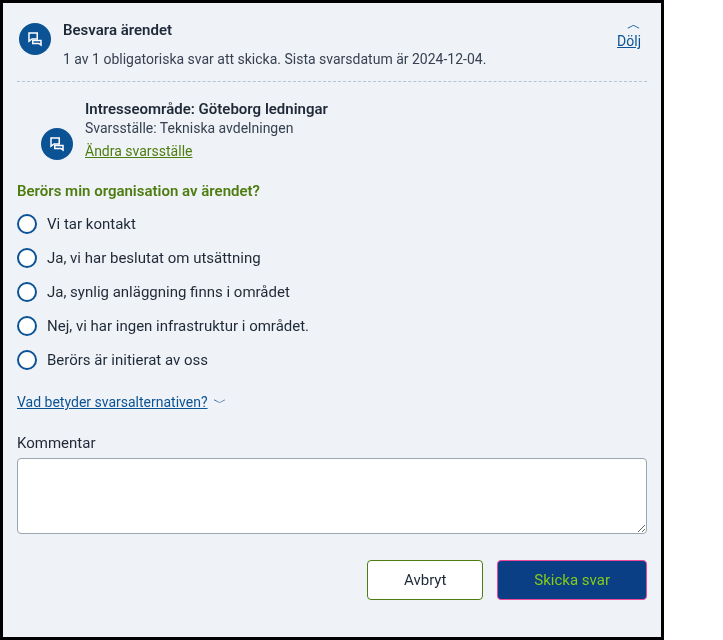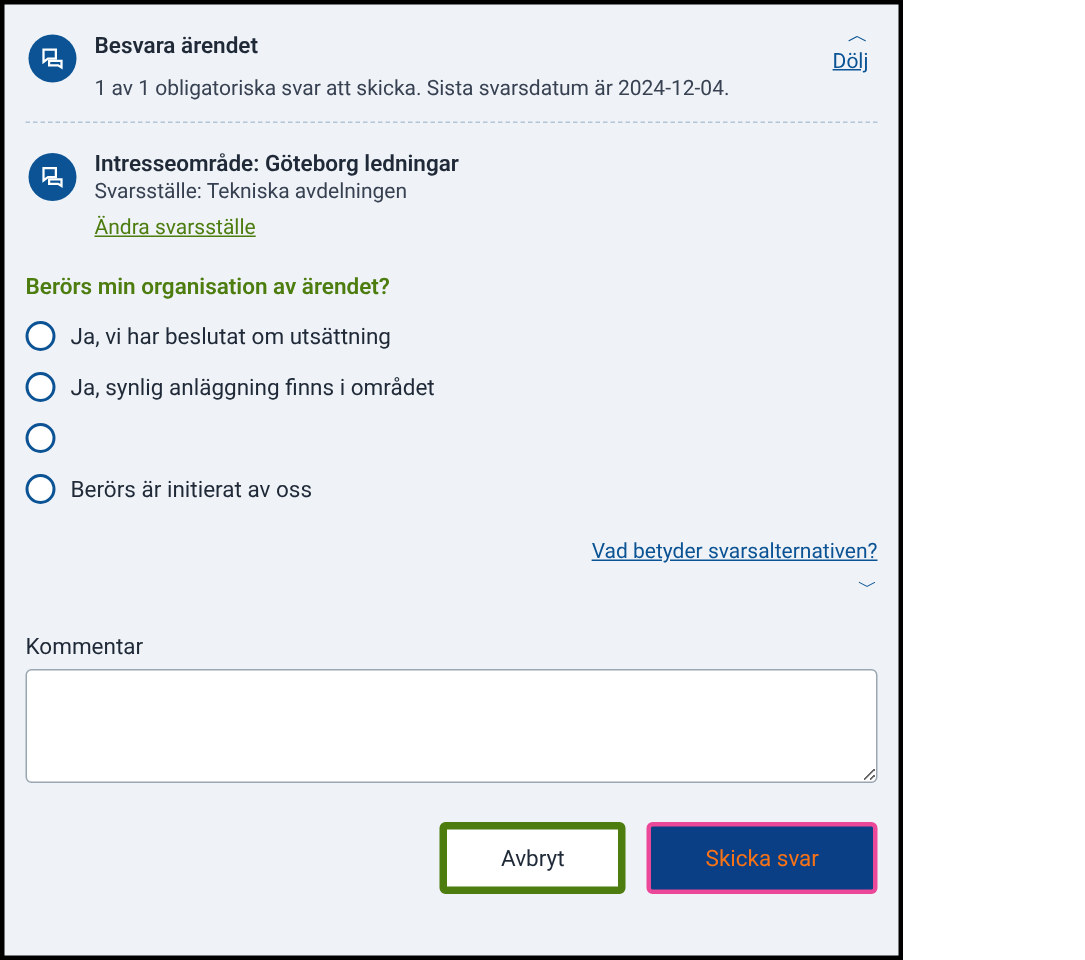--- a/index.html
+++ b/index.html
@@ -7,21 +7,21 @@
       margin: 0;
       padding: 0;
     }
     body {
       font-family: -apple-system, BlinkMacSystemFont, "Segoe UI", Roboto, Arial, sans-serif;
       font-size: 15px;
       color: #1f2937;
       background: #fff;
     }
     .frame {
-      width: 602px;
+      width: 664px;
       height: 640px;
       border: 3px solid #000;
       background: #eff3f7;
       padding: 0;
       position: relative;
     }
     .header {
       display: flex;
       align-items: flex-start;
       padding: 18px 20px 14px 16px;
@@ -75,22 +75,23 @@
       font-size: 14px;
       cursor: pointer;
     }
     .divider {
       border: none;
       border-top: 1px dashed #b4c4d4;
       margin: 0 14px;
     }
     .interest-section {
       display: flex;
-      align-items: flex-start;
+      align-items: flex-end;
       padding: 18px 20px 4px 16px;
+      margin-left: 22px;
     }
     .interest-text {
       flex: 1;
     }
     .interest-title {
       font-weight: 600;
       font-size: 15px;
       color: #1f2937;
       margin-bottom: 2px;
     }
@@ -129,23 +130,22 @@
       flex-shrink: 0;
       background: #fff;
     }
     .radio-label {
       font-size: 15px;
       color: #1f2937;
     }
     .help-link-row {
       padding: 0 14px 8px 14px;
       display: flex;
-      align-items: flex-end;
+      align-items: flex-start;
       gap: 6px;
-      flex-direction: column;
     }
     .help-link {
       color: #0b5394;
       text-decoration: underline;
       font-size: 14px;
       cursor: pointer;
     }
     .chevron-down {
       color: #0b5394;
       font-size: 13px;
@@ -177,27 +177,27 @@
     }
     .btn {
       padding: 10px 36px;
       font-size: 15px;
       border-radius: 4px;
       cursor: pointer;
       font-family: inherit;
     }
     .btn-secondary {
       background: #fff;
-      border: 5px solid #4d7c0f;
+      border: 1px solid #4d7c0f;
       color: #1f2937;
     }
     .btn-primary {
       background: #0b3f85;
-      border: 3px solid #ec4899;
-      color: #f97316;
+      border: 1px solid #ec4899;
+      color: #84cc16;
     }
   </style>
 </head>
 <body>
 
 <div class="frame">
 
   <div class="header">
     <div class="icon-circle">
       <svg viewBox="0 0 24 24" fill="none" stroke="#fff" stroke-width="2">
@@ -229,28 +229,33 @@
       <div class="interest-sub">Svarsställe: Tekniska avdelningen</div>
       <span class="link">Ändra svarsställe</span>
     </div>
   </div>
 
   <div class="question-section">
     <div class="question-label">Berörs min organisation av ärendet?</div>
 
     <div class="radio-option">
       <div class="radio-circle"></div>
+      <span class="radio-label">Vi tar kontakt</span>
+    </div>
+    <div class="radio-option">
+      <div class="radio-circle"></div>
       <span class="radio-label">Ja, vi har beslutat om utsättning</span>
     </div>
     <div class="radio-option">
       <div class="radio-circle"></div>
       <span class="radio-label">Ja, synlig anläggning finns i området</span>
     </div>
     <div class="radio-option">
       <div class="radio-circle"></div>
+      <span class="radio-label">Nej, vi har ingen infrastruktur i området.</span>
     </div>
     <div class="radio-option">
       <div class="radio-circle"></div>
       <span class="radio-label">Berörs är initierat av oss</span>
     </div>
   </div>
 
   <div class="help-link-row">
     <span class="help-link">Vad betyder svarsalternativen?</span>
     <span class="chevron-down">﹀</span>

